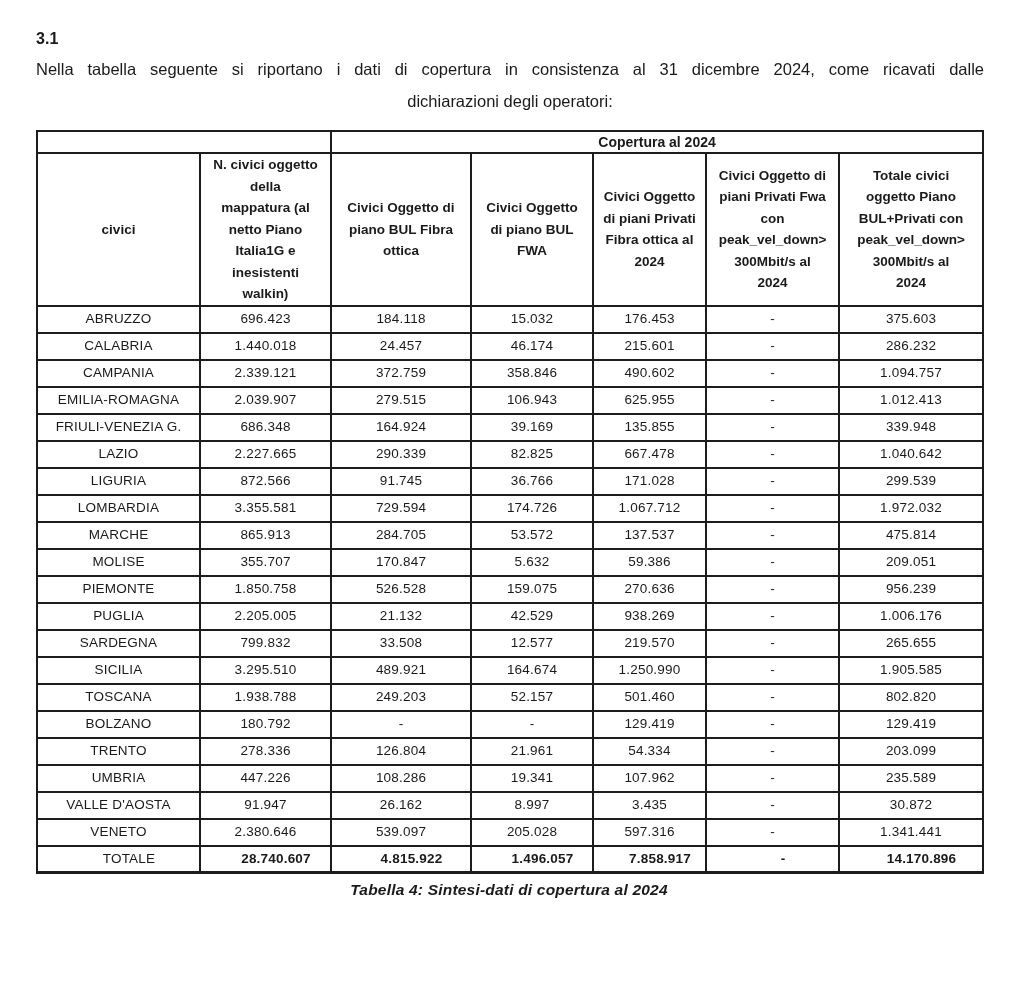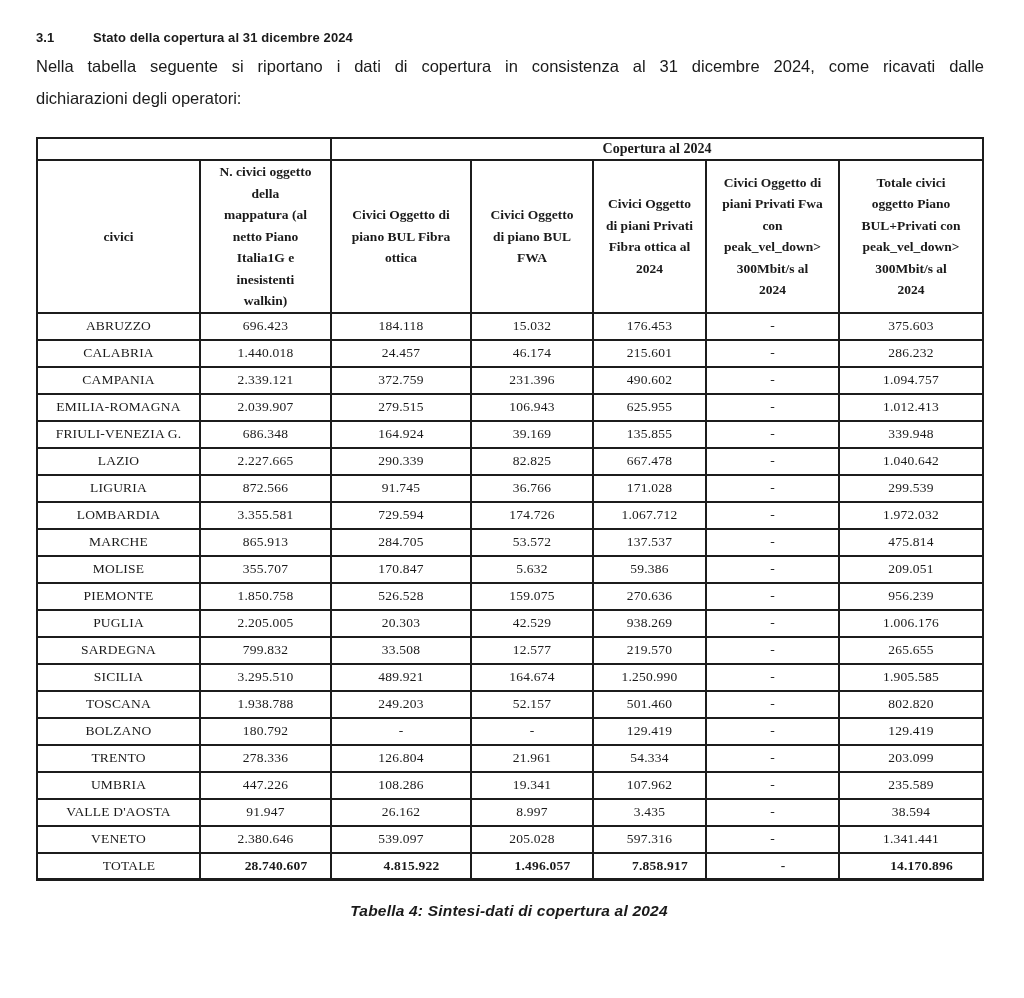--- a/index.html
+++ b/index.html
@@ -10,39 +10,38 @@
     color: #1a1a1a;
     font-family: "Liberation Sans", "DejaVu Sans", sans-serif;
     overflow: hidden;
   }
   .page { padding: 30px 38px 0 36px; }
 
   
   .heading {
     display: flex;
     font-weight: bold;
-    font-size: 13px;
+    font-size: 16px;
     letter-spacing: 0.1px;
     margin: 0;
     align-items: flex-end;
   }
   .heading .num { width: 57px; flex: 0 0 57px; }
 
   
   .intro { margin-top: 5px; width: 948px; font-size: 16.5px; line-height: 32px; }
   .intro .l1 { text-align: justify; text-align-last: justify; }
-  .intro .l2 { text-align: left; }
+  .intro .l2 { text-align: center; }
 
   
   table.cov {
     border-collapse: collapse;
     table-layout: fixed;
     width: 946px;
-    margin-top: 23px;
-    font-family: Liberation Serif, serif;
+    margin-top: 13px;
   }
   table.cov td, table.cov th {
     border: 2px solid #1c1c1c;
     overflow: hidden;
     padding: 0 3px;
     text-align: center;
     vertical-align: middle;
   }
   
   th.blank-cell { border: none; }
@@ -72,36 +71,35 @@
   tr.data-row td { height: 27px; font-size: 13.5px; line-height: 1; letter-spacing: 0.2px; }
   td.c-reg { border-left-width: 3px; letter-spacing: 0.3px; }
   td.c-tot { border-right-width: 3px; }
   td.c-bulfo, td.c-bulfwa, td.c-privfo { vertical-align: bottom; padding-bottom: 5px; }
   tr.total-row td { border-bottom-width: 3px; padding-left: 24px; }
   tr.total-row td.val { font-weight: bold; }
 
   
   .caption {
     width: 946px;
-    margin-top: 21px;
+    margin-top: 7px;
     text-align: center;
     font-size: 15.5px;
     font-weight: bold;
     font-style: italic;
     letter-spacing: 0.2px;
   }
 </style>
 </head>
 <body>
 
 <div class="page">
 
   <h1 class="heading">
     <span class="num">3.1</span>
-    <span>Stato della copertura al 31 dicembre 2024</span>
   </h1>
 
   <div class="intro">
     <div class="l1">Nella tabella seguente si riportano i dati di copertura in consistenza al 31 dicembre 2024, come ricavati dalle</div>
     <div class="l2">dichiarazioni degli operatori:</div>
   </div>
 
   <table class="cov">
     <colgroup>
       <col style="width:163px">
@@ -166,21 +164,21 @@
     <td class="val c-bulfo">24.457</td>
     <td class="val c-bulfwa">46.174</td>
     <td class="val c-privfo">215.601</td>
     <td class="val c-privfwa">-</td>
     <td class="val c-tot">286.232</td>
   </tr>
         <tr class="data-row">
     <td class="c-reg">CAMPANIA</td>
     <td class="val c-map">2.339.121</td>
     <td class="val c-bulfo">372.759</td>
-    <td class="val c-bulfwa">231.396</td>
+    <td class="val c-bulfwa">358.846</td>
     <td class="val c-privfo">490.602</td>
     <td class="val c-privfwa">-</td>
     <td class="val c-tot">1.094.757</td>
   </tr>
         <tr class="data-row">
     <td class="c-reg">EMILIA-ROMAGNA</td>
     <td class="val c-map">2.039.907</td>
     <td class="val c-bulfo">279.515</td>
     <td class="val c-bulfwa">106.943</td>
     <td class="val c-privfo">625.955</td>
@@ -246,21 +244,21 @@
     <td class="val c-map">1.850.758</td>
     <td class="val c-bulfo">526.528</td>
     <td class="val c-bulfwa">159.075</td>
     <td class="val c-privfo">270.636</td>
     <td class="val c-privfwa">-</td>
     <td class="val c-tot">956.239</td>
   </tr>
         <tr class="data-row">
     <td class="c-reg">PUGLIA</td>
     <td class="val c-map">2.205.005</td>
-    <td class="val c-bulfo">20.303</td>
+    <td class="val c-bulfo">21.132</td>
     <td class="val c-bulfwa">42.529</td>
     <td class="val c-privfo">938.269</td>
     <td class="val c-privfwa">-</td>
     <td class="val c-tot">1.006.176</td>
   </tr>
         <tr class="data-row">
     <td class="c-reg">SARDEGNA</td>
     <td class="val c-map">799.832</td>
     <td class="val c-bulfo">33.508</td>
     <td class="val c-bulfwa">12.577</td>
@@ -313,21 +311,21 @@
     <td class="val c-privfwa">-</td>
     <td class="val c-tot">235.589</td>
   </tr>
         <tr class="data-row">
     <td class="c-reg">VALLE D'AOSTA</td>
     <td class="val c-map">91.947</td>
     <td class="val c-bulfo">26.162</td>
     <td class="val c-bulfwa">8.997</td>
     <td class="val c-privfo">3.435</td>
     <td class="val c-privfwa">-</td>
-    <td class="val c-tot">38.594</td>
+    <td class="val c-tot">30.872</td>
   </tr>
         <tr class="data-row">
     <td class="c-reg">VENETO</td>
     <td class="val c-map">2.380.646</td>
     <td class="val c-bulfo">539.097</td>
     <td class="val c-bulfwa">205.028</td>
     <td class="val c-privfo">597.316</td>
     <td class="val c-privfwa">-</td>
     <td class="val c-tot">1.341.441</td>
   </tr>

